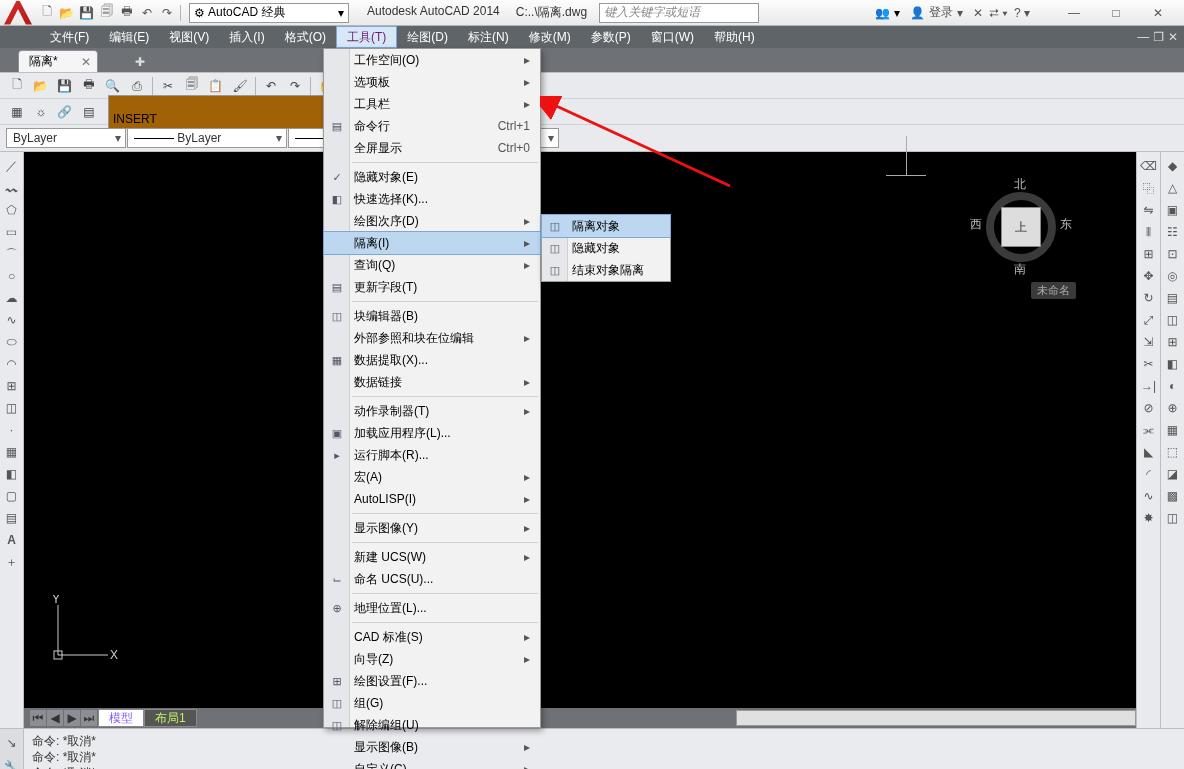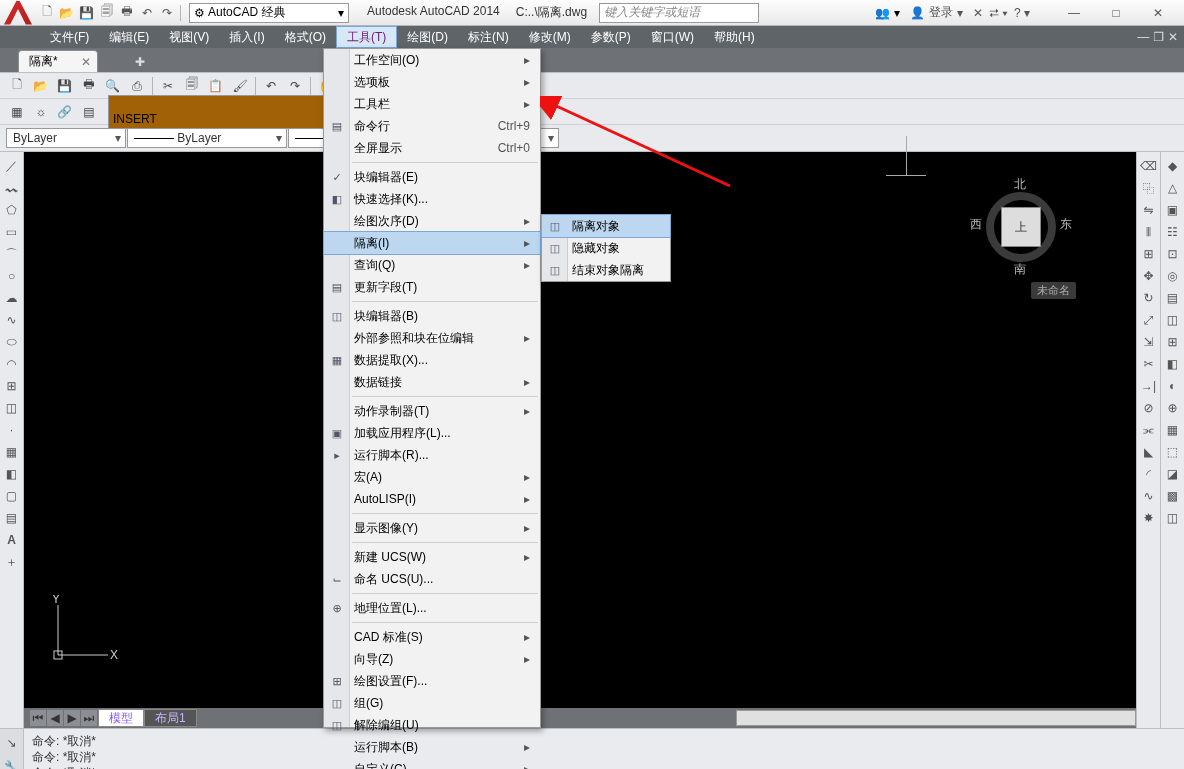--- a/index.html
+++ b/index.html
@@ -61,21 +61,21 @@
 .named { position:absolute; right:60px; top:130px; background:#3a3a3a; color:#aaa; padding:1px 6px; font-size:11px; border-radius:2px; }
 .crosshair { position:absolute; top:4px; right:210px; color:#fff; }
 .crosshair .h { width:40px; height:1px; background:#aaa; }
 .crosshair .v { width:1px; height:40px; background:#aaa; margin-left:20px; margin-top:-20px; }
 
 .arrow-annot { position: absolute; left: 540px; top: 96px; width: 200px; height: 100px; }
 .arrow-annot svg { width: 100%; height: 100%; }
 
 .bottom-tabs { position: absolute; bottom: 0; left: 0; right: 0; height: 20px; background: #6e7277; display: flex; align-items: center; padding-left: 6px; gap: 0; }
 .btab-nav { width: 16px; height: 16px; background: #8b8e93; display: flex; align-items: center; justify-content: center; color: #333; margin-right: 1px; }
-.btab { height: 18px; padding: 0 10px; background: #555; color: #c4b5fd; border: 1px solid #888; display: flex; align-items: center; }
+.btab { height: 18px; padding: 0 10px; background: #555; color: #bef264; border: 1px solid #888; display: flex; align-items: center; }
 .btab.active { background: #fff; color: #8b5cf6; }
 .scroll-h { margin-left: auto; width: 400px; height: 16px; background: #e0e0e0; border: 1px solid #999; position: relative; }
 
 
 .cmd-panel { height: 96px; background: #eaebee; border-top: 1px solid #bcbec2; display: flex; }
 .cmd-left { width: 24px; background: #dcdde1; border-right: 1px solid #bcbec2; }
 .cmd-lines { flex: 1; padding: 4px 8px; color: #333; font-size: 12px; line-height: 16px; overflow: hidden; }
 
 
 .menu-panel { position: absolute; background: #f2f2f2; border: 1px solid #9a9a9a; box-shadow: 2px 3px 6px rgba(0,0,0,.35); }
@@ -334,30 +334,30 @@
       <span>选项板</span>
       <span class="sub">▸</span>
     </div>
     <div class="menu-item">
       <span>工具栏</span>
       <span class="sub">▸</span>
     </div>
     <div class="menu-item">
       <span class="ico">▤</span>
       <span>命令行</span>
-      <span class="shortcut">Ctrl+9</span>
+      <span class="shortcut">Ctrl+1</span>
     </div>
     <div class="menu-item">
       <span>全屏显示</span>
       <span class="shortcut">Ctrl+0</span>
     </div>
     <div class="menu-item sep"></div>
     <div class="menu-item">
       <span class="ico">✓</span>
-      <span>块编辑器(E)</span>
+      <span>隐藏对象(E)</span>
     </div>
     <div class="menu-item">
       <span class="ico">◧</span>
       <span>快速选择(K)...</span>
     </div>
     <div class="menu-item">
       <span>绘图次序(D)</span>
       <span class="sub">▸</span>
     </div>
     <div class="menu-item highlight">
@@ -444,21 +444,21 @@
     </div>
     <div class="menu-item">
       <span class="ico">◫</span>
       <span>组(G)</span>
     </div>
     <div class="menu-item">
       <span class="ico">◫</span>
       <span>解除编组(U)</span>
     </div>
     <div class="menu-item">
-      <span>运行脚本(B)</span>
+      <span>显示图像(B)</span>
       <span class="sub">▸</span>
     </div>
     <div class="menu-item">
       <span>自定义(C)</span>
       <span class="sub">▸</span>
     </div>
   </div>
 
 <div class="menu-panel sub-menu" id="isolate-menu">
   <div class="gutter"></div>

